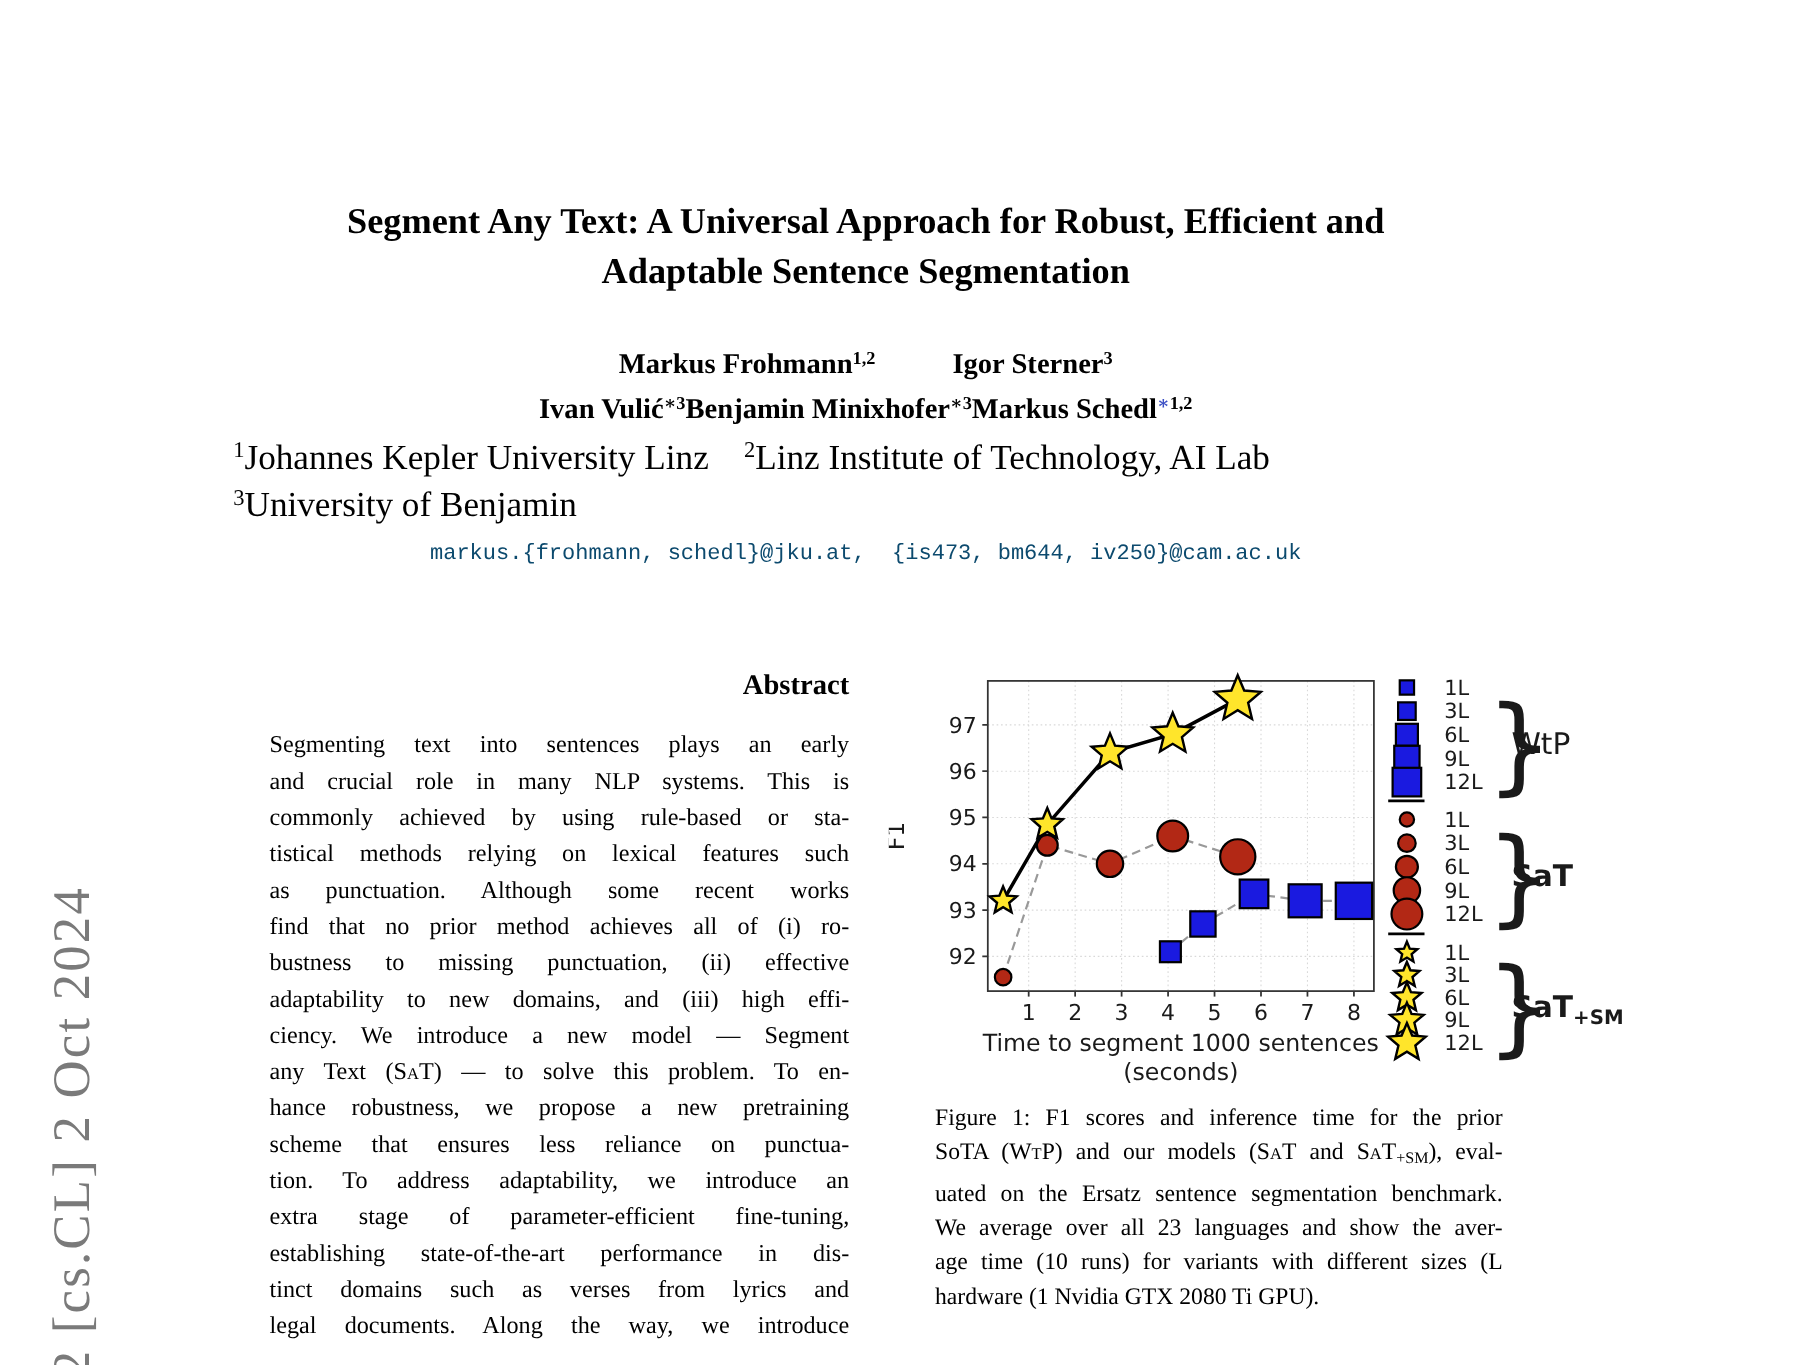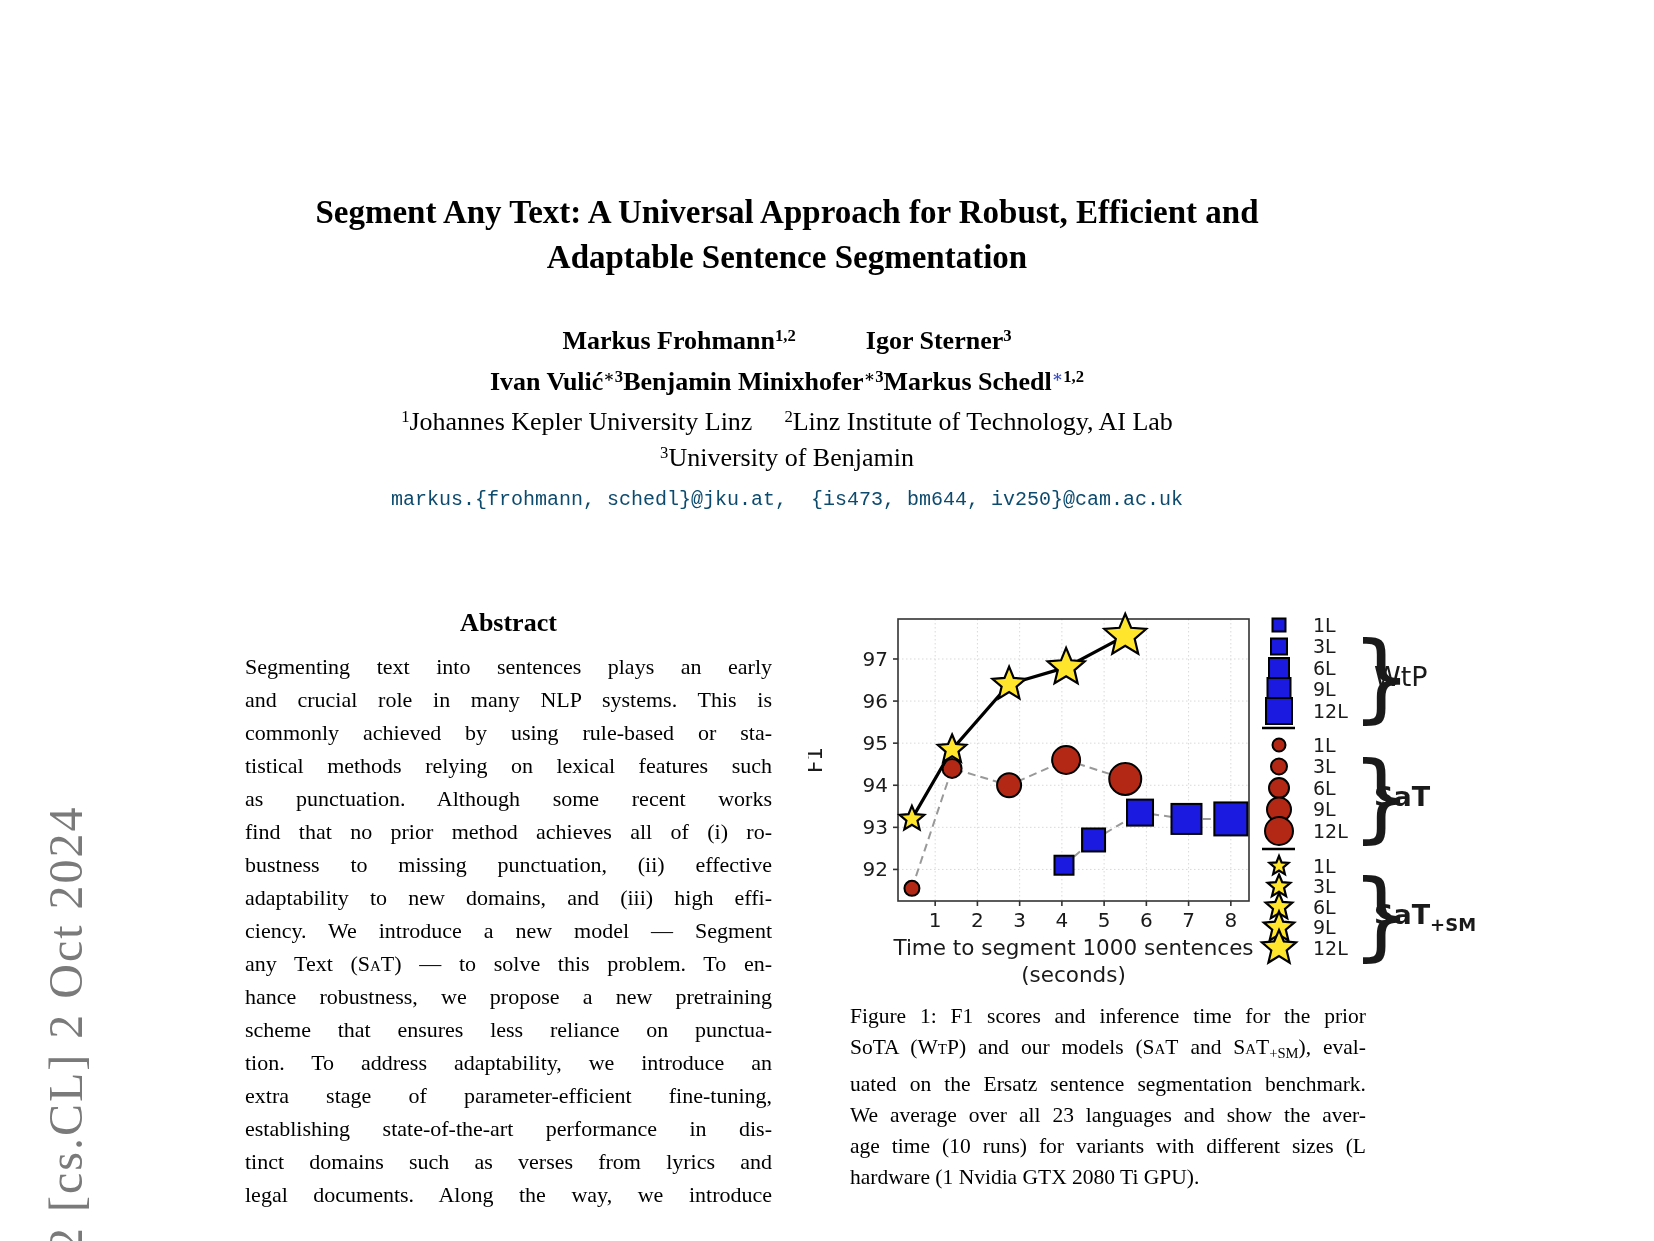--- a/index.html
+++ b/index.html
@@ -6,37 +6,37 @@
   html, body { width: 1654px; height: 1241px; overflow: hidden; background: #ffffff; }
   body { position: relative; font-family: "Liberation Serif", "DejaVu Serif", serif; color: #000; }
 
   .arxiv-banner {
     position: absolute; left: 38px; top: 1252px;
     transform: rotate(-90deg); transform-origin: 0 0;
     font-family: "Liberation Serif", "DejaVu Serif", serif;
     font-size: 48px; letter-spacing: 2px; color: #7a7a7a; white-space: nowrap;
   }
 
-  .header { position: absolute; left: 212px; top: 190px; width: 1150px; text-align: center; }
+  .header { position: absolute; left: 212px; top: 180px; width: 1150px; text-align: center; }
   .title-line { font-size: 33px; font-weight: bold; line-height: 45px; }
   .authors-row { display: flex; justify-content: center; align-items: baseline; font-weight: bold; font-size: 26px; }
   .authors-row.r1 { margin-top: 46px; gap: 70px; justify-content: center; }
   .authors-row.r2 { margin-top: 10px; }
-  .affil-row { display: flex; justify-content: center; align-items: baseline; font-size: 26px; font-family: Liberation Serif, serif; }
+  .affil-row { display: flex; align-items: baseline; font-size: 32px; font-family: Liberation Serif, serif; }
   .affil-row.r1 { margin-top: 9px; gap: 32px; }
   .affil-row.r2 { margin-top: 6px; }
   .emails { margin-top: 15px; font-family: "Liberation Mono", "DejaVu Sans Mono", monospace; font-size: 20px; color: #0c4a6e; }
 
   .sup { font-size: 64%; vertical-align: 0.5em; }
   .blue { color: #3b4fc4; }
   .sc { font-variant: small-caps; }
   .sub { font-size: 68%; vertical-align: -0.25em; }
 
   .abstract-col { position: absolute; left: 245px; top: 608px; width: 527px; }
-  .abstract-heading { font-size: 26px; font-weight: bold; text-align: center; margin-bottom: 12px; }
+  .abstract-heading { font-size: 26px; font-weight: bold; text-align: right; margin-bottom: 22px; }
   .abstract-body { font-size: 22px; }
   .abstract-body .jline { line-height: 33px; }
 
   .jline { text-align: justify; text-align-last: justify; white-space: normal; }
   .jline.last { text-align-last: left; }
 
   .figure1 { position: absolute; left: 808px; top: 583px; width: 670px; }
   .figure1 svg { display: block; }
   .fig-caption { position: absolute; left: 42px; top: 418px; width: 516px; font-size: 21.5px; }
   .fig-caption .jline { line-height: 31px; }

